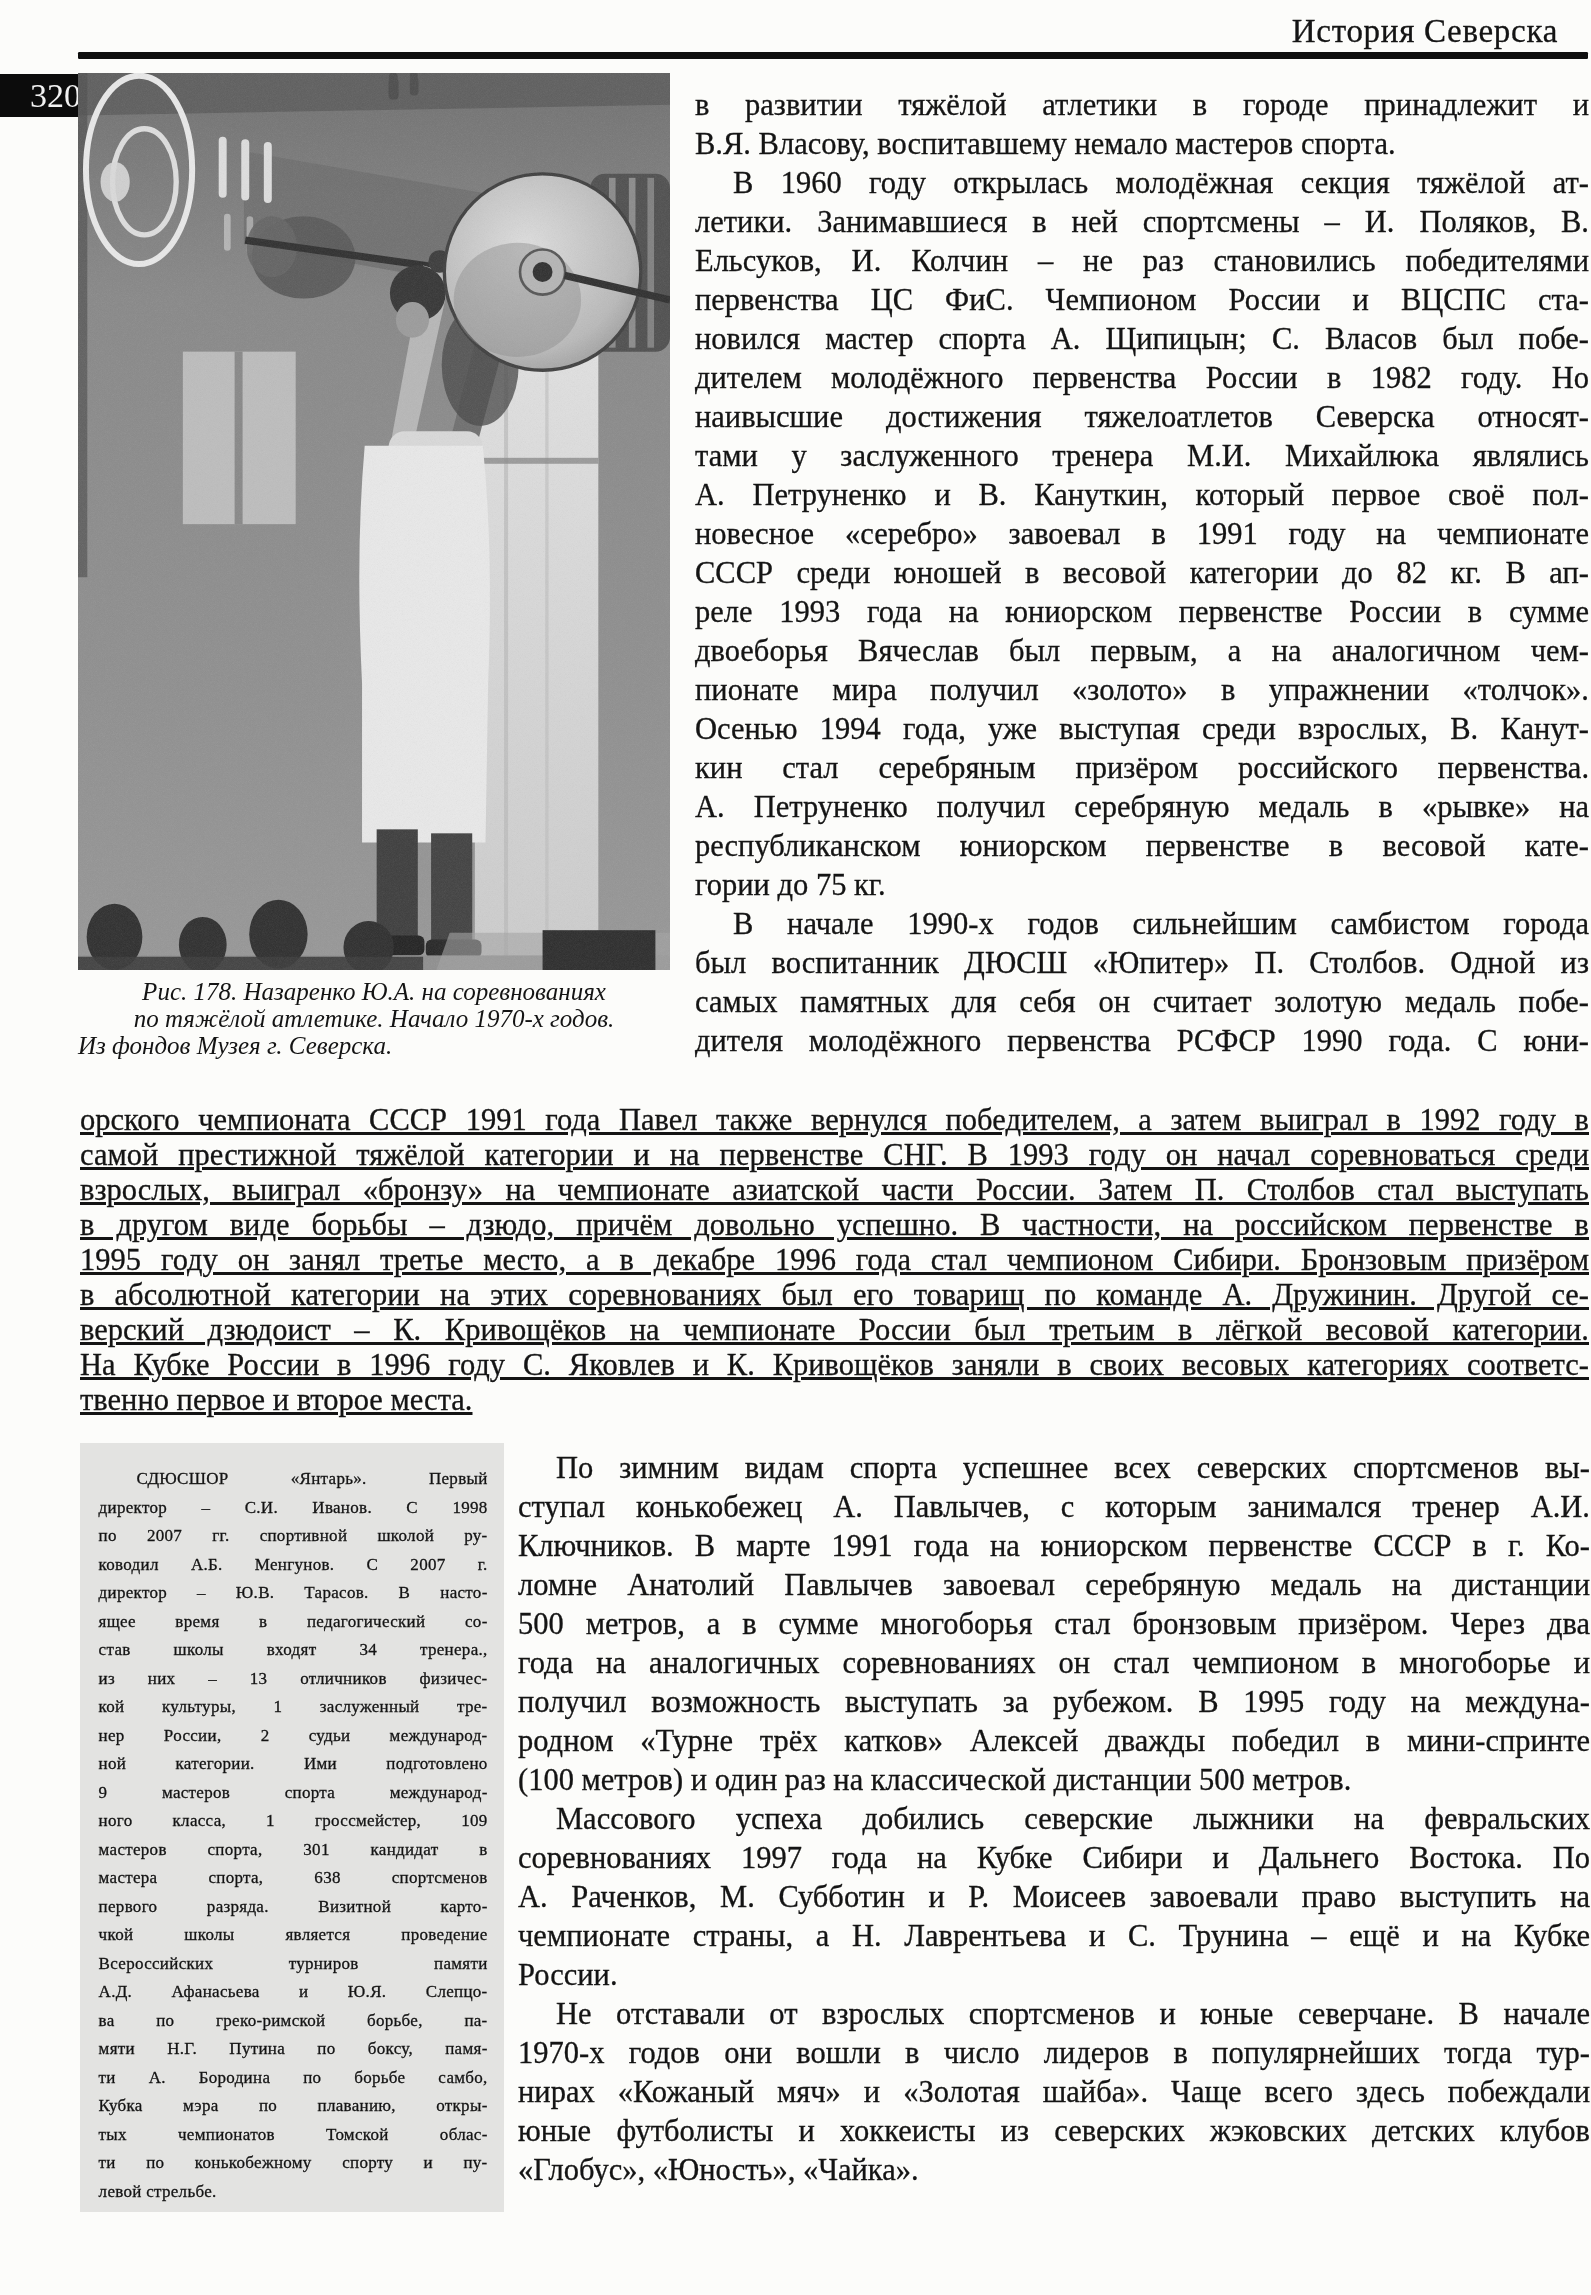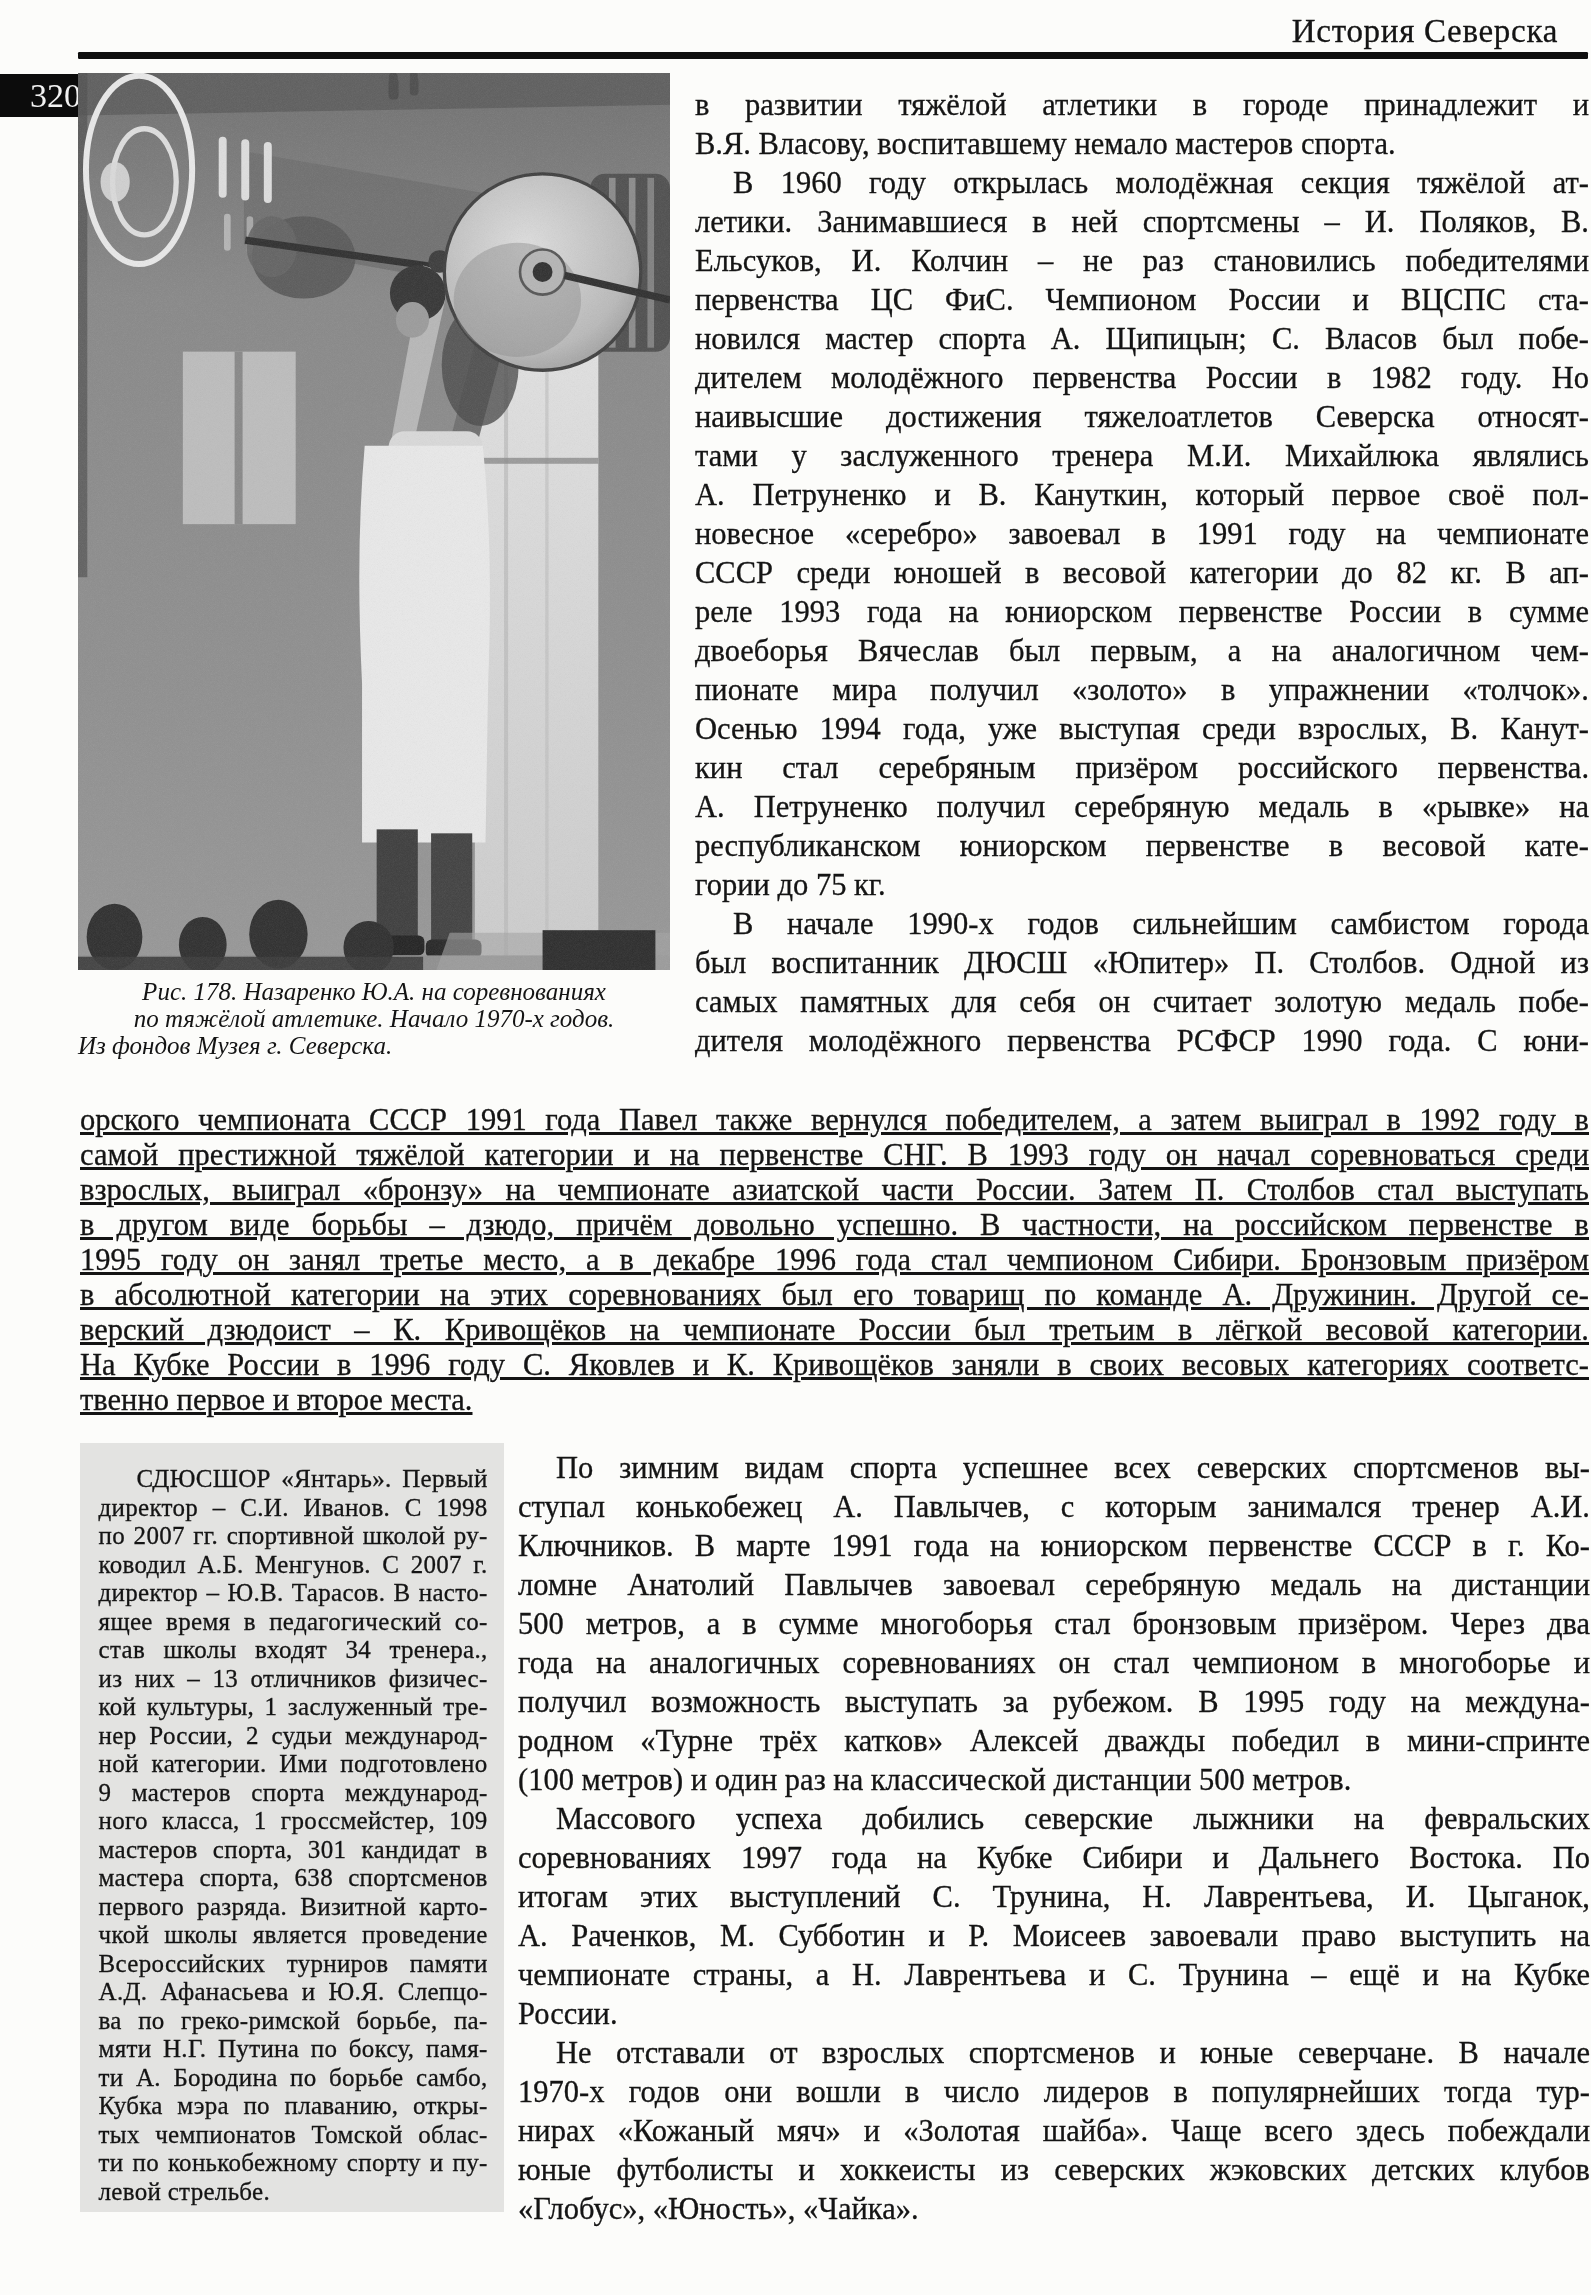--- a/index.html
+++ b/index.html
@@ -14,21 +14,21 @@
     font-size:34px;text-align:center;line-height:44px;padding-left:20px;}
   .photo{left:78px;top:73px;width:592px;height:897px;background:#8a8a8a;overflow:hidden;}
   .photo svg{display:block;width:100%;height:100%;}
   .caption{left:78px;top:978px;width:592px;font-style:italic;font-size:25px;line-height:27px;}
   .caption .tline{text-align:right;text-align-last:center;}
   .body-text{font-size:30.5px;-webkit-text-stroke:0.3px #141414;}
   .col-top{left:695px;top:86px;width:894px;line-height:39px;}
   .fw{left:80px;top:1103px;width:1509px;line-height:35px;text-decoration:underline;}
   .col-bottom{left:518px;top:1449px;width:1072px;line-height:39px;}
   .sidebar-box{left:80px;top:1443px;width:424px;height:769px;background:#e3e3e1;}
-  .sidebar-text{position:absolute;left:18.6px;top:22px;width:389px;font-size:25px;line-height:28.5px;
+  .sidebar-text{position:absolute;left:18.6px;top:22px;width:389px;font-size:17px;line-height:28.5px;
     letter-spacing:0.3px;-webkit-text-stroke:0.3px #141414;}
   .tline{text-align:justify;text-align-last:justify;}
   .tline.end{text-align-last:left;}
   .tline.ind{text-indent:38px;}
 </style>
 </head>
 <body>
 
 <div class="page">
 
@@ -223,21 +223,20 @@
       <div class="tline">ступал конькобежец А. Павлычев, с которым занимался тренер А.И.</div>
       <div class="tline">Ключников. В марте 1991 года на юниорском первенстве СССР в г. Ко-</div>
       <div class="tline">ломне Анатолий Павлычев завоевал серебряную медаль на дистанции</div>
       <div class="tline">500 метров, а в сумме многоборья стал бронзовым призёром. Через два</div>
       <div class="tline">года на аналогичных соревнованиях он стал чемпионом в многоборье и</div>
       <div class="tline">получил возможность выступать за рубежом. В 1995 году на междуна-</div>
       <div class="tline">родном «Турне трёх катков» Алексей дважды победил в мини-спринте</div>
       <div class="tline end">(100 метров) и один раз на классической дистанции 500 метров.</div>
       <div class="tline ind">Массового успеха добились северские лыжники на февральских</div>
       <div class="tline">соревнованиях 1997 года на Кубке Сибири и Дальнего Востока. По</div>
-      <div class="tline">итогам этих выступлений С. Трунина, Н. Лаврентьева, И. Цыганок,</div>
       <div class="tline">А. Раченков, М. Субботин и Р. Моисеев завоевали право выступить на</div>
       <div class="tline">чемпионате страны, а Н. Лаврентьева и С. Трунина – ещё и на Кубке</div>
       <div class="tline end">России.</div>
       <div class="tline ind">Не отставали от взрослых спортсменов и юные северчане. В начале</div>
       <div class="tline">1970-х годов они вошли в число лидеров в популярнейших тогда тур-</div>
       <div class="tline">нирах «Кожаный мяч» и «Золотая шайба». Чаще всего здесь побеждали</div>
       <div class="tline">юные футболисты и хоккеисты из северских жэковских детских клубов</div>
       <div class="tline end">«Глобус», «Юность», «Чайка».</div>
     </div>
 

